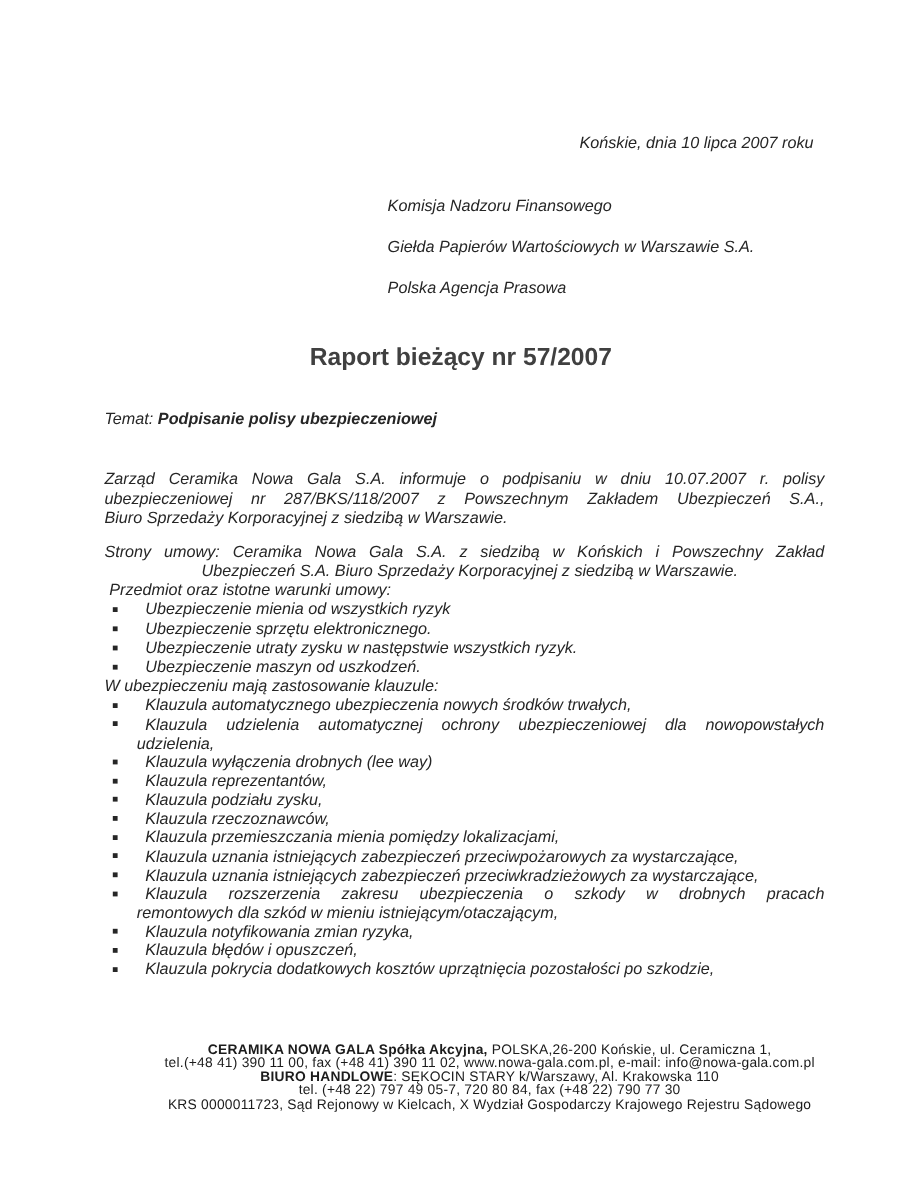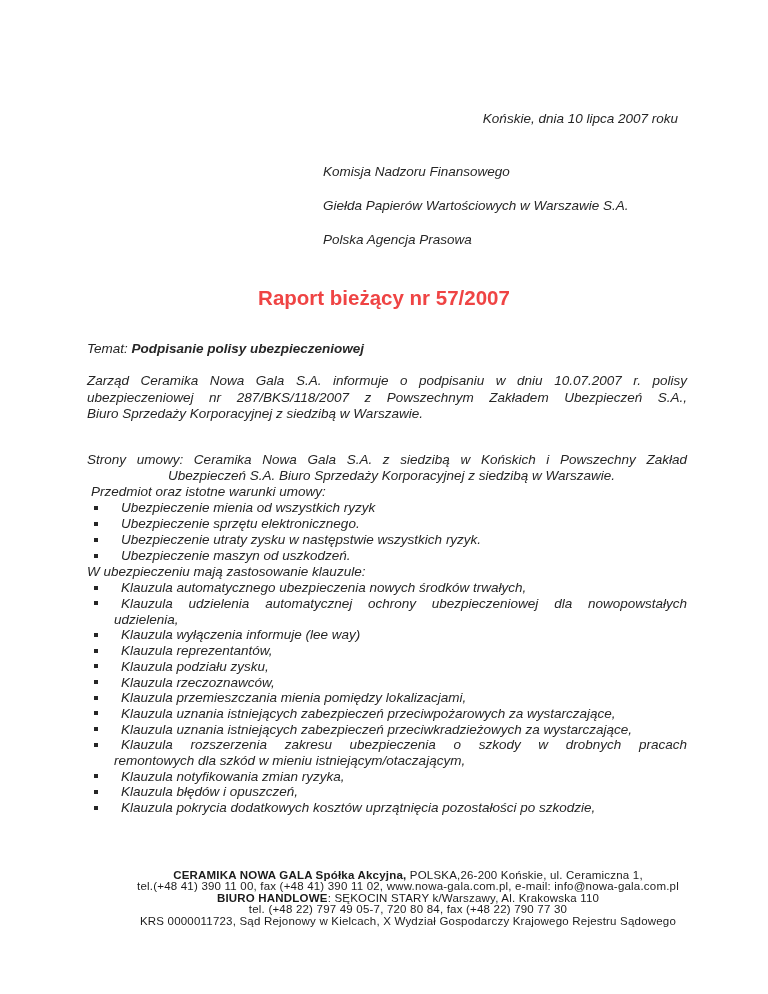--- a/index.html
+++ b/index.html
@@ -29,29 +29,29 @@
   .recipients .ln { line-height: 16.5px; margin-bottom: 17.5px; }
 
   
   .report-title {
     top: 286px; left: 0; right: 0;
     text-align: center;
     font-style: normal;
     font-weight: bold;
     font-size: 20.5px;
     line-height: 23px;
-    color: #ef4444;
+    color: #404040;
   }
 
   
   .subject-line { top: 341px; left: 87px; right: 81px; line-height: 16.5px; }
   .subject-line b { font-weight: bold; }
 
   
-  .intro { top: 373px; left: 87px; width: 600px; }
+  .intro { top: 391px; left: 87px; width: 600px; }
   .intro .ln { line-height: 16.5px; }
 
   
   .parties { top: 452px; left: 87px; width: 600px; }
   .parties .ln { line-height: 16px; }
   .parties2 { padding-left: 81px; }
 
   
   .block2 { top: 484px; left: 87px; width: 600px; }
   .scope-heading { line-height: 16px; padding-left: 4px; }
@@ -142,21 +142,21 @@
           <span class="sq"></span>
           <div class="ln first">Klauzula automatycznego ubezpieczenia nowych środków trwałych,</div>
         </li>
       <li>
           <span class="sq"></span>
           <div class="ln first jboth">Klauzula udzielenia automatycznej ochrony ubezpieczeniowej dla nowopowstałych</div>
           <div class="ln rest">udzielenia,</div>
         </li>
       <li>
           <span class="sq"></span>
-          <div class="ln first">Klauzula wyłączenia informuje (lee way)</div>
+          <div class="ln first">Klauzula wyłączenia drobnych (lee way)</div>
         </li>
       <li>
           <span class="sq"></span>
           <div class="ln first">Klauzula reprezentantów,</div>
         </li>
       <li>
           <span class="sq"></span>
           <div class="ln first">Klauzula podziału zysku,</div>
         </li>
       <li>

